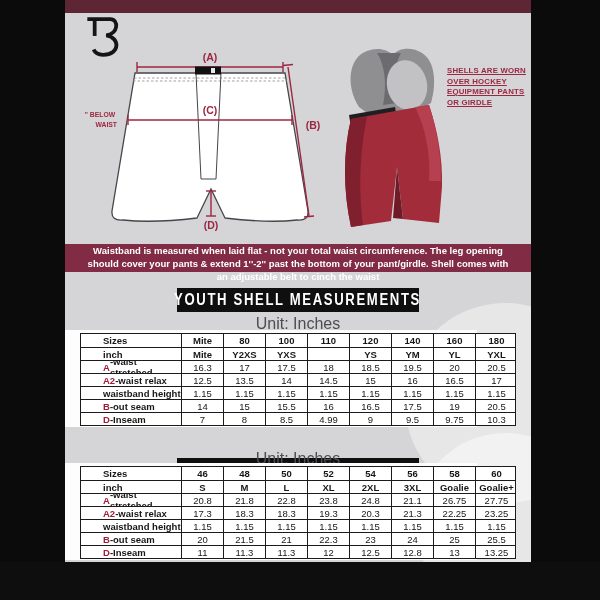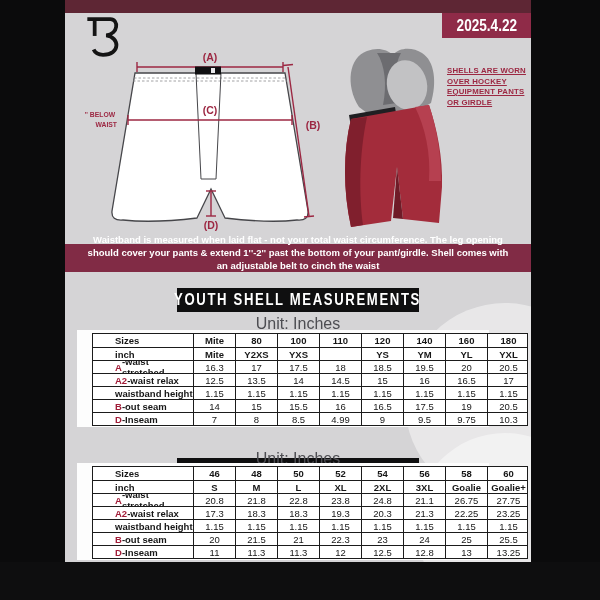--- a/index.html
+++ b/index.html
@@ -18,31 +18,31 @@
     align-items:center;justify-content:center;}
   .datebox span{color:#fff;font-weight:bold;font-size:17px;display:inline-block;
     transform:scaleX(.8);white-space:nowrap;}
   
   .dlabel{font-family:"Liberation Sans",sans-serif;font-size:10.5px;font-weight:bold;fill:#9c2742;}
   .dsmall{font-family:"Liberation Sans",sans-serif;font-size:6.8px;font-weight:bold;fill:#9c2742;}
   .shellnote{left:382px;top:53px;width:82px;color:#9c2742;font-size:7.8px;font-weight:bold;
     line-height:10.5px;letter-spacing:.2px;text-decoration:underline;}
   
   .infoband{left:0;top:231px;width:466px;height:28px;background:#812b45;box-sizing:border-box;
-    display:flex;align-items:flex-end;}
+    display:flex;align-items:flex-start;}
   .infoband p{margin:0;width:100%;padding:0 22px;color:#fff;font-size:9.5px;font-weight:bold;
     line-height:13px;text-align:center;}
   
   .badge{width:242px;height:24px;left:112px;background:#0f0f10;border-radius:0;
     display:flex;align-items:center;justify-content:center;}
   .badge span{color:#fff;font-weight:bold;font-size:16px;letter-spacing:2px;display:inline-block;
     transform:scaleX(.82);white-space:nowrap;}
   .unit{left:0;width:466px;text-align:center;font-size:16px;color:#4d4d52;}
   
-  .card{left:12px;width:412px;height:97px;background:#fdfdfd;}
+  .card{left:0;width:412px;height:97px;background:#fdfdfd;}
   .tbl{position:absolute;left:15px;top:3px;width:436px;border:1px solid #1b1b1b;
     box-sizing:border-box;background:#fff;}
   .trow{display:flex;height:13px;box-sizing:border-box;border-top:1px solid #1b1b1b;}
   .trow:first-child{border-top:none;}
   .tcell{flex:0 0 42px;border-left:1px solid #1b1b1b;box-sizing:border-box;display:flex;
     align-items:center;justify-content:center;font-size:9.5px;color:#161616;overflow:hidden;}
   .tlabel{flex:0 0 100px;border-left:none;justify-content:flex-start;padding-left:22px;
     font-weight:bold;}
   .thead .tcell{font-weight:bold;}
   .pfx{color:#a11d38;}
@@ -55,23 +55,20 @@
 <div class="abs topstrip"></div>
 
 <div class="abs page">
   <div class="abs wm" style="left:340px;top:290px;width:200px;height:200px;"></div>
   <div class="abs wm" style="left:350px;top:420px;width:180px;height:180px;"></div>
 
   <svg class="abs" style="left:15px;top:2px;" width="44" height="44" viewBox="0 0 40 42">
     <path d="M6,4 L28,4 C36,4 36,18 24,19.5 C37,21 38,38 21,38 C17,38 13.5,36.5 12,33" fill="none" stroke="#141414" stroke-width="3.6"></path>
     <line x1="13" y1="4" x2="13" y2="20" stroke="#141414" stroke-width="3.6"></line>
   </svg>
-  <div class="abs datebox">
-    <span>2025.4.22</span>
-  </div>
 
   <svg class="abs" style="left:20px;top:35px;" width="250" height="187" viewBox="0 0 250 187">
     <g stroke="#9c2742" stroke-width="1.4" fill="none">
       <line x1="52" y1="19" x2="198" y2="19"></line>
       <line x1="52" y1="14" x2="52" y2="24"></line>
       <line x1="198" y1="14" x2="198" y2="24"></line>
     </g>
     <text x="125" y="13" class="dlabel" text-anchor="middle">(A)</text>
 
     <path d="M50,25 L200,25 L223,163 Q224,173 212,172 C195,174 165,173 140,170 L126,141 L112,170 C87,173 57,174 38,172 Q26,173 27,163 Z" fill="#ffffff" stroke="#46464a" stroke-width="1.3"></path>

